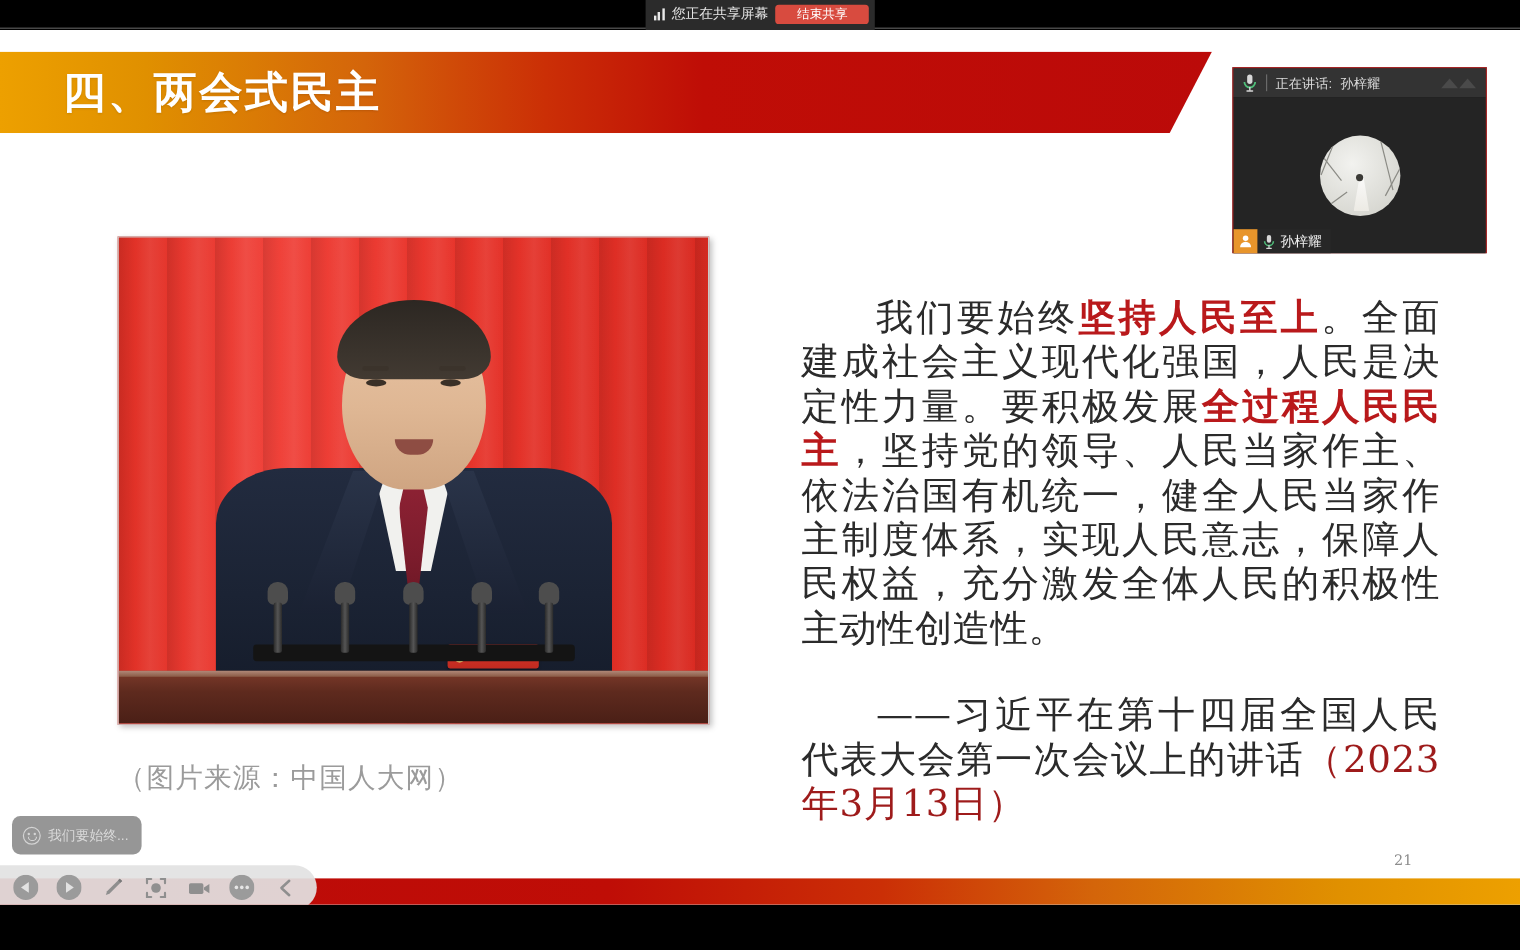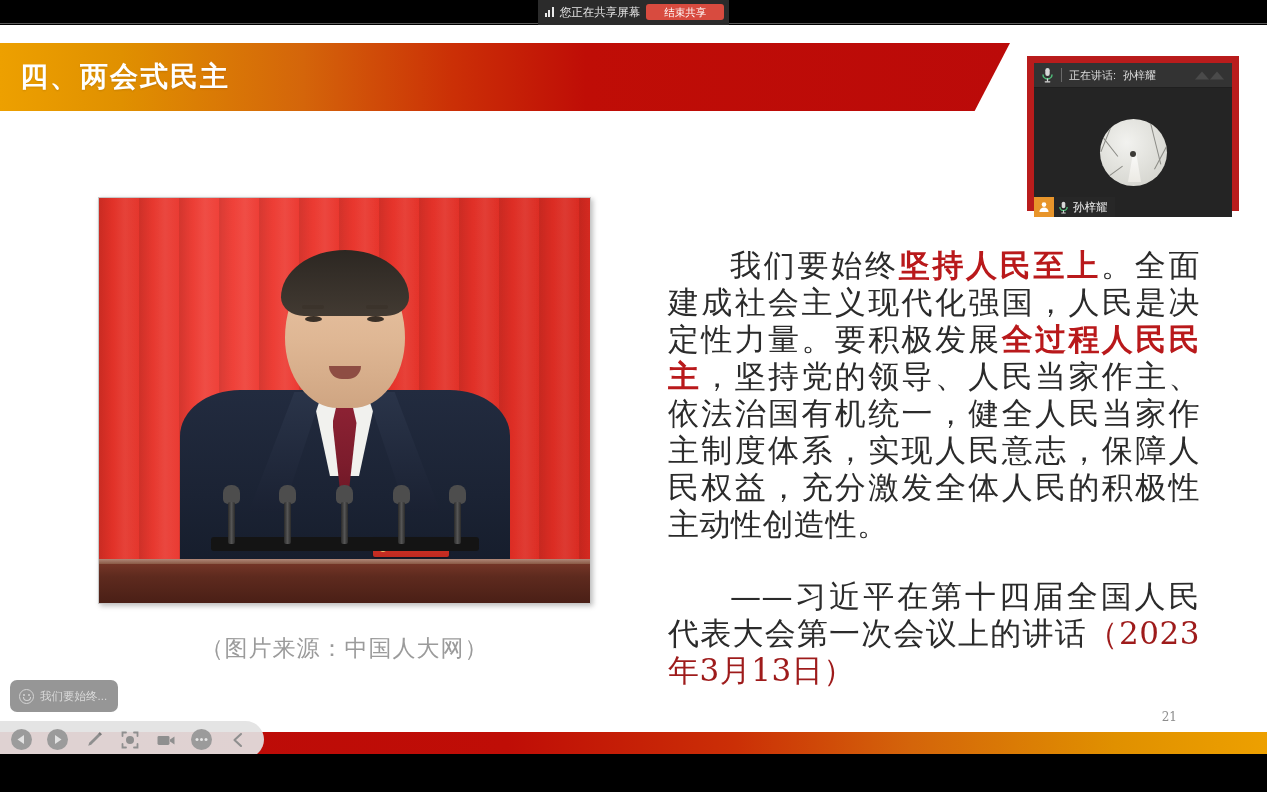--- a/index.html
+++ b/index.html
@@ -89,24 +89,24 @@
     height: 68px;
     background: linear-gradient(90deg,
         #eda000 0%, #e09000 12%, #d4650a 30%,
         #cb2f06 45%, #bf0d06 58%, #bb0a09 100%);
     clip-path: polygon(0 0, 100% 0, 96.5% 100%, 0 100%);
     display: flex;
     align-items: center;
   }
   .title-text {
     color: #ffffff;
-    font-size: 28px;
+    font-size: 36px;
     font-weight: bold;
     letter-spacing: 2px;
-    margin-left: 20px;
+    margin-left: 52px;
     font-family: "DejaVu Sans", "Liberation Sans", sans-serif;
     text-shadow: 0 1px 2px rgba(0,0,0,.12);
     white-space: nowrap;
   }
 
   
   .photo-wrap {
     position: absolute;
     left: 98px; top: 172px;
     width: 493px; height: 407px;
@@ -254,21 +254,21 @@
   .mic.m1 { left: 50%; margin-left: -122px; }
   .mic.m2 { left: 50%; margin-left: -66px; }
   .mic.m3 { left: 50%; margin-left: -9px;  }
   .mic.m4 { left: 50%; margin-left: 48px;  }
   .mic.m5 { left: 50%; margin-left: 104px; }
 
   .caption {
     position: absolute;
     left: 98px; top: 608px;
     width: 493px;
-    text-align: center;
+    text-align: left;
     color: #9b9b9b;
     font-size: 23px;
     font-family: "DejaVu Serif", "Liberation Serif", serif;
     letter-spacing: 1px;
   }
 
   
   .body-text {
     position: absolute;
     left: 668px; top: 222px;
@@ -365,21 +365,21 @@
     flex: none;
   }
   .tb svg { display: block; }
 
   
   .zoom-panel {
     position: absolute;
     left: 1027px; top: 56px;
     width: 212px; height: 155px;
     background: #2b2b2b;
-    border: 7px solid #b91c1c;
+    border: 1px solid #b91c1c;
   }
   .zp-header {
     position: relative;
     height: 25px;
     background: #333333;
     border-bottom: 1px solid #1f1f1f;
     display: flex;
     align-items: center;
     padding-left: 7px;
     gap: 7px;

